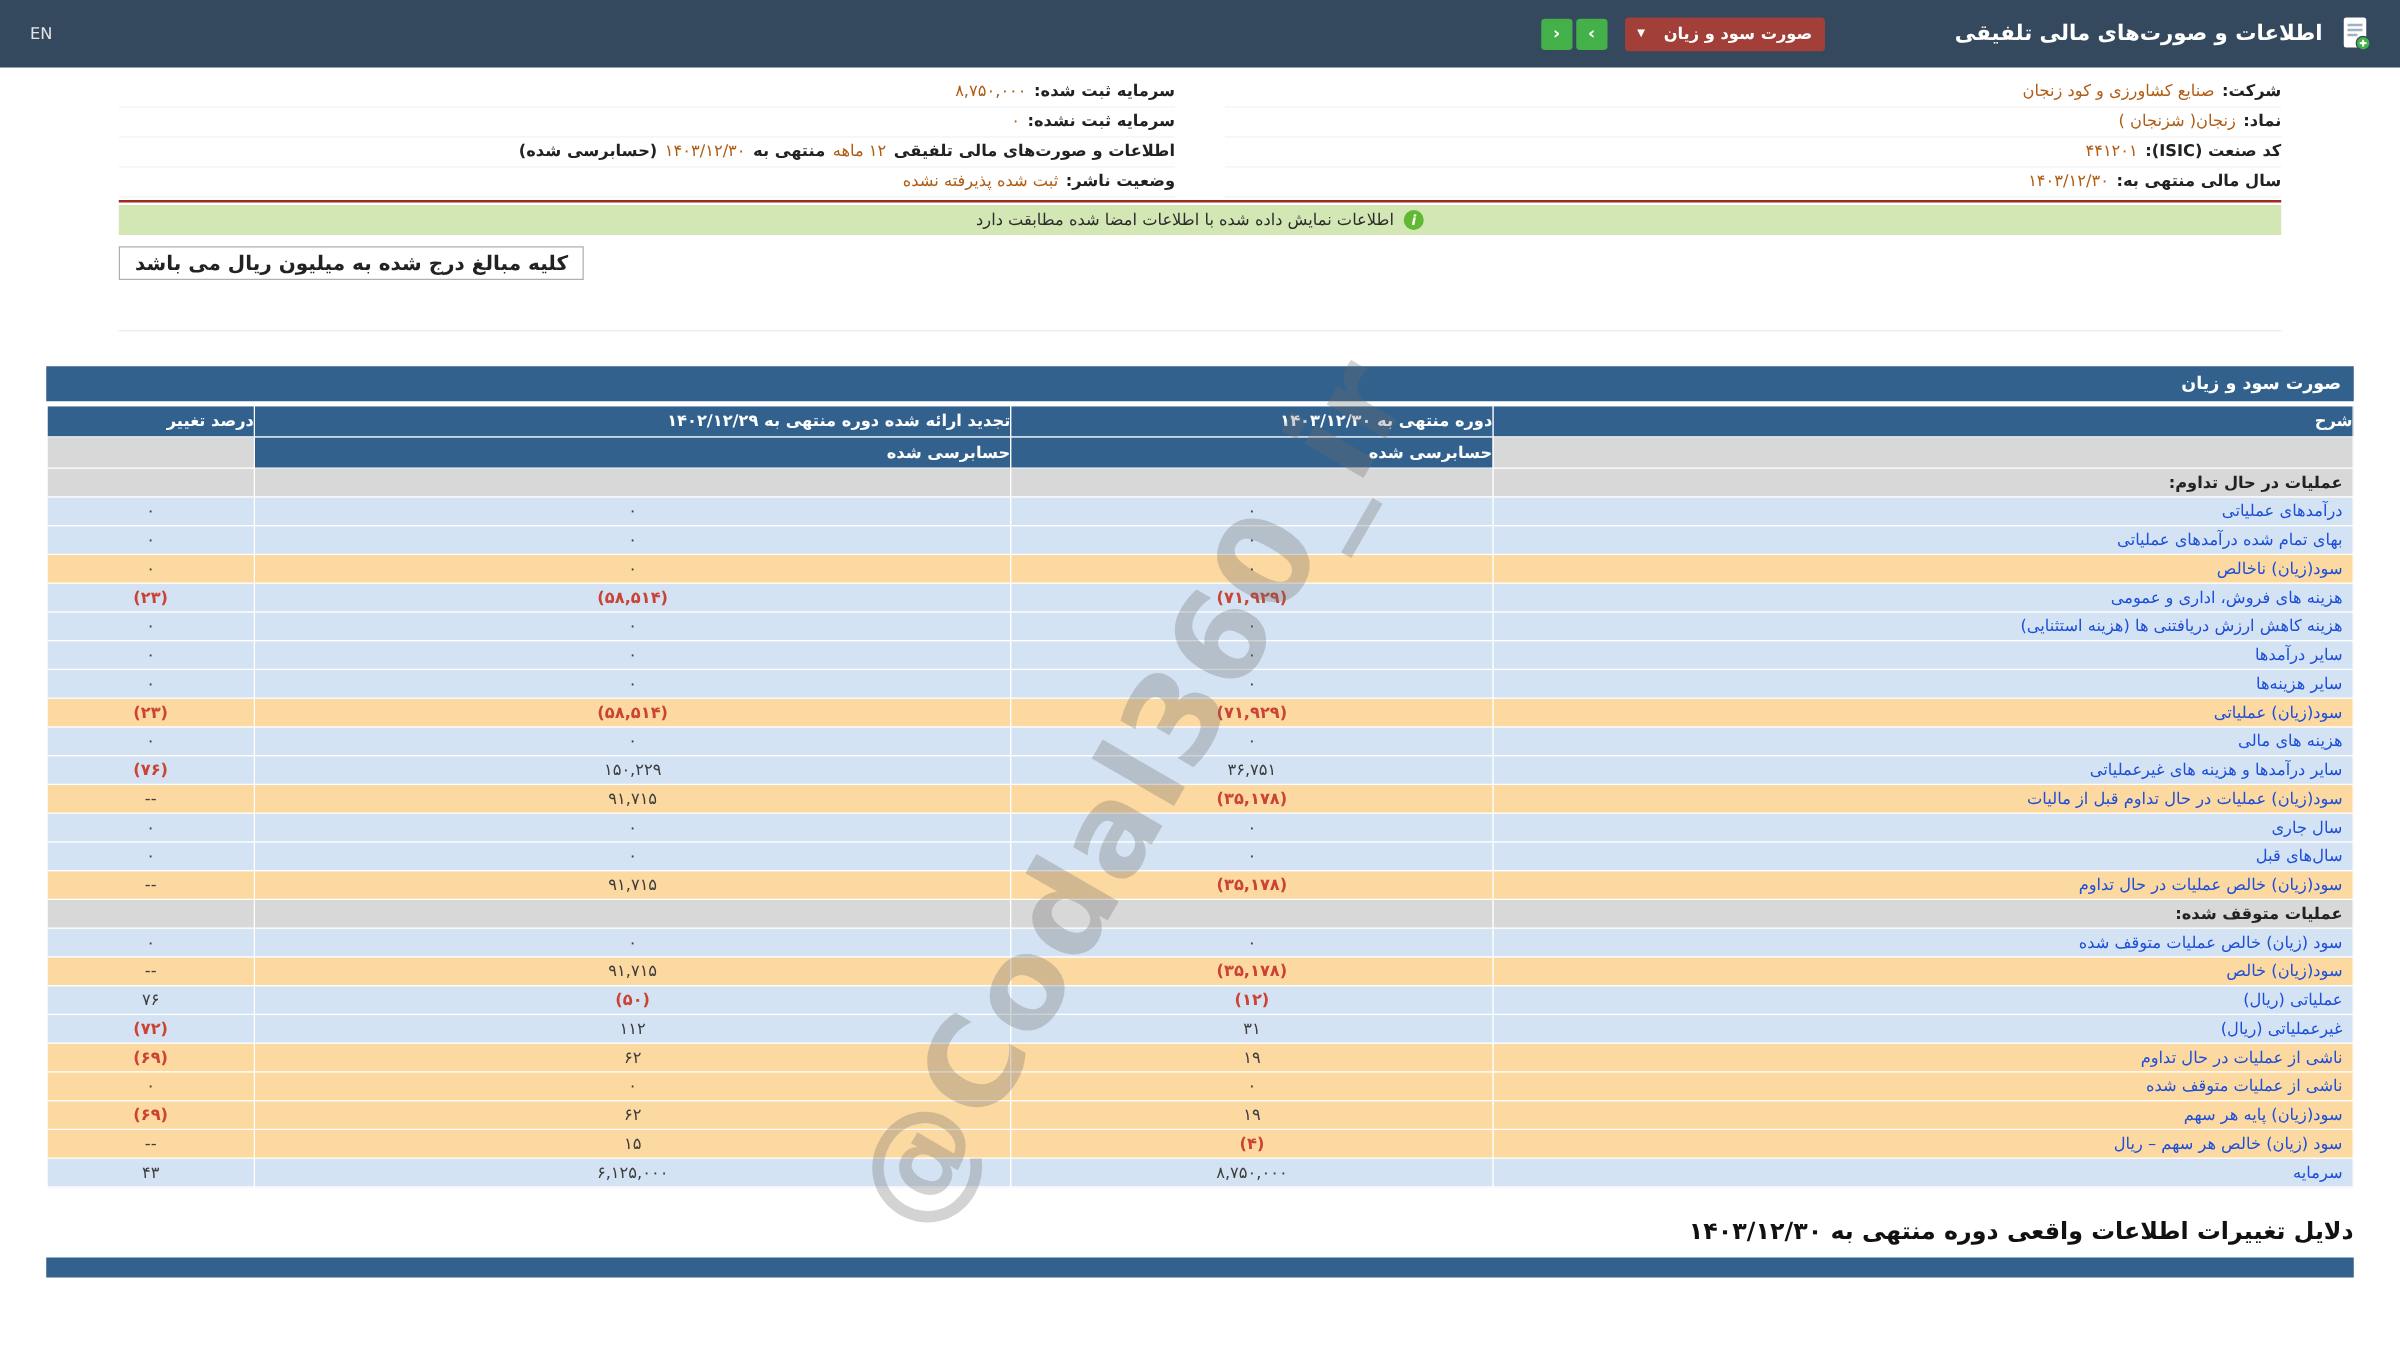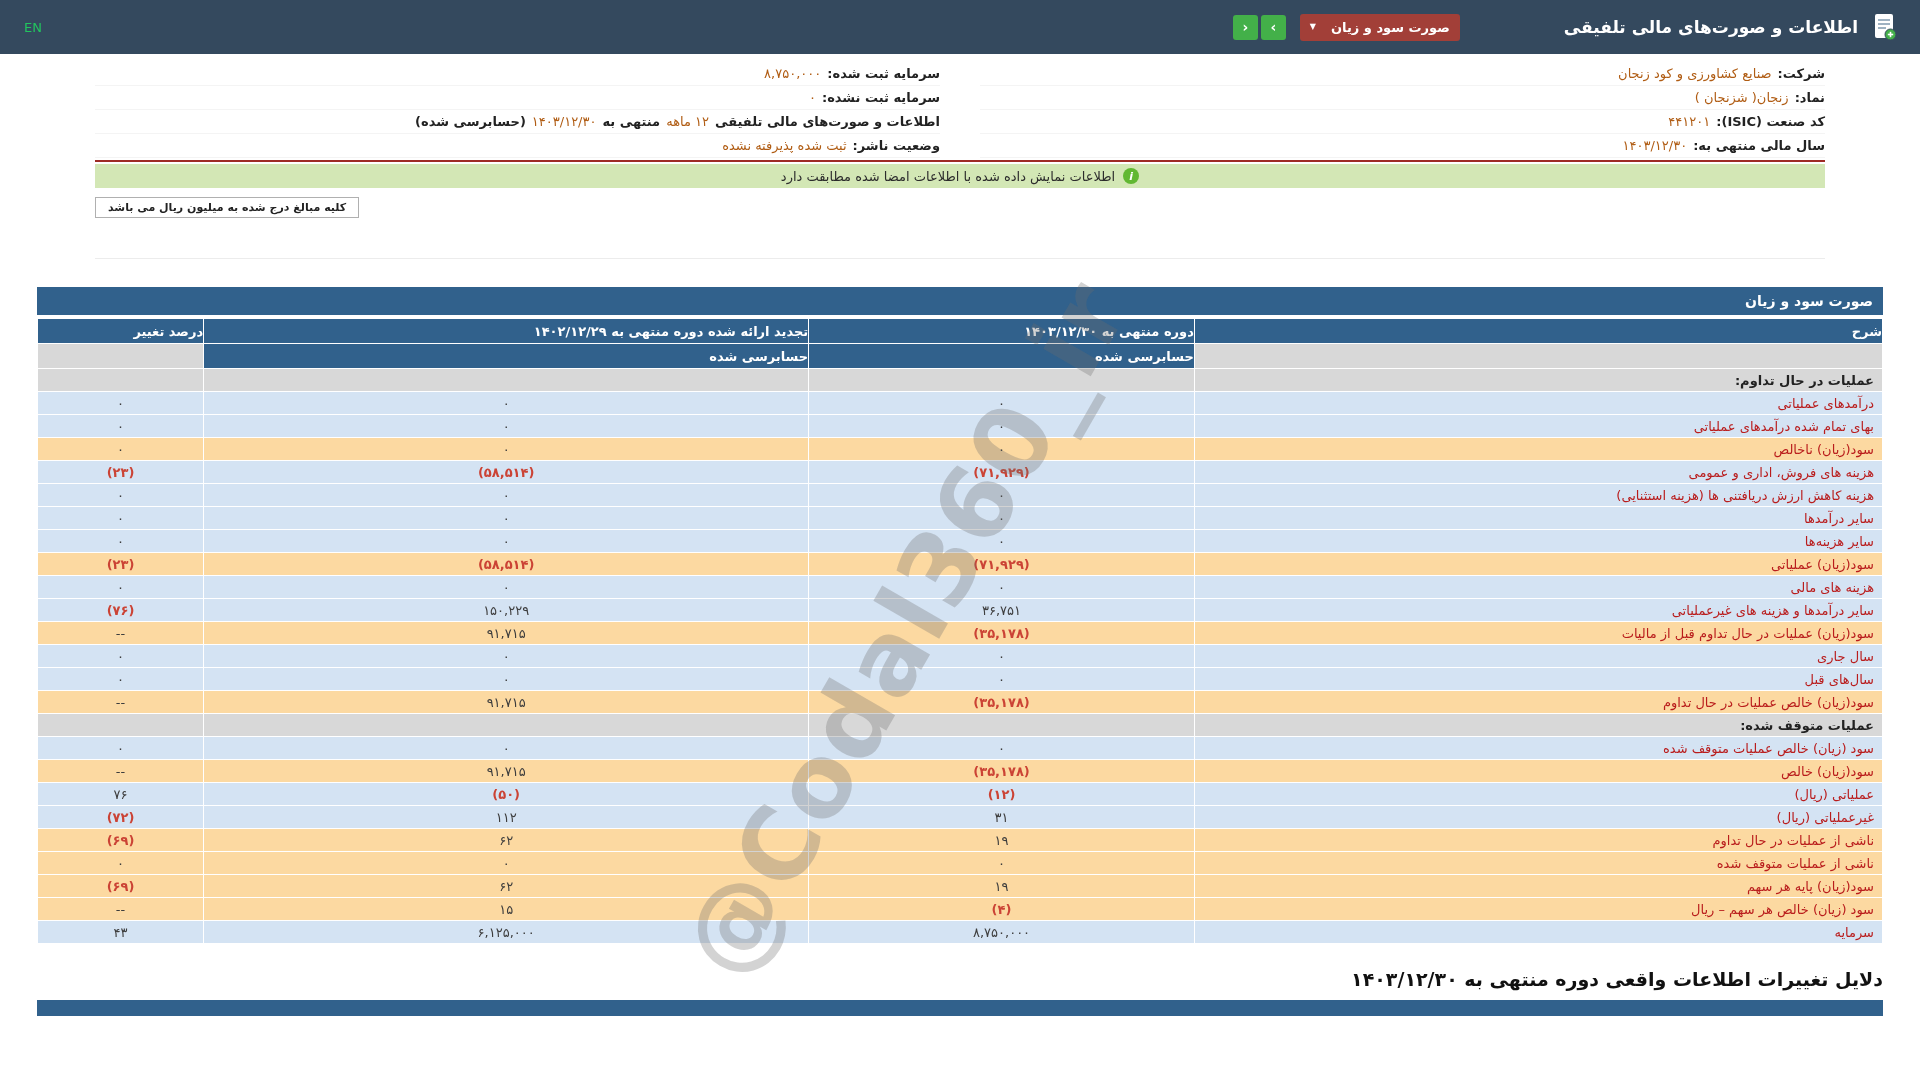--- a/index.html
+++ b/index.html
@@ -19,54 +19,54 @@
     padding: 0 10px; font-size: 13px; font-weight: bold; cursor: pointer; margin-right: 90px; gap: 10px;
   }
   .caret { font-size: 8px; line-height: 1; }
   .nav-btns { display: flex; gap: 3px; }
   .nav-btn {
     width: 25px; height: 25px; background: var(--nav-button-green, #43b049); color: #fff;
     border: none; border-radius: 3px; font-size: 14px; font-weight: bold; cursor: pointer;
     line-height: 1; direction: ltr; font-family: inherit;
   }
   .spacer { flex: 1; }
-  .lang { color: #22c55e; font-size: 13px; text-decoration: none; cursor: pointer; }
+  .lang { color: #e5e5e5; font-size: 13px; text-decoration: none; cursor: pointer; }
 
   
   .info-wrap { margin: 8px 95px 0; }
   .info-grid { display: grid; grid-template-columns: 1fr 1fr; column-gap: 40px; }
   .info-row { height: 24px; display: flex; align-items: center; gap: 6px; font-size: 13px; border-bottom: 1px solid #f4f4f4; white-space: nowrap; }
   .info-label { font-weight: bold; color: #222; }
   .info-value { color: var(--info-value-orange, #b05c13); }
   .red-line { height: 2px; background: var(--divider-red, #9e2b25); margin-top: 2px; }
   .banner {
     margin-top: 2px; height: 24px; background: var(--banner-bg, #d3e7b5);
     display: flex; align-items: center; justify-content: center; gap: 8px; font-size: 13px; color: #2c2c2c;
   }
   .info-icon {
     width: 16px; height: 16px; border-radius: 50%; background: var(--banner-icon, #61b832);
     color: #fff; font-size: 11px; font-weight: bold; font-style: italic;
     display: inline-flex; align-items: center; justify-content: center;
   }
   .unit-row { display: flex; justify-content: flex-end; margin-top: 9px; }
-  .unit-box { border: 1px solid #b0b0b0; padding: 3px 12px; font-size: 11px; font-weight: bold; color: #222; background: #fff; }
+  .unit-box { border: 1px solid #b0b0b0; padding: 3px 12px; font-size: 16px; font-weight: bold; color: #222; background: #fff; }
   .section-sep { margin-top: 40px; height: 1px; background: #ececec; }
 
   
   .table-section { margin: 28px 37px 0; position: relative; }
   .table-title {
     background: var(--table-header-blue, #31618c); color: #fff; height: 28px;
     display: flex; align-items: center; padding: 0 10px; font-size: 14px; font-weight: bold; margin-bottom: 3px;
   }
   table.pl { width: 100%; border-collapse: collapse; table-layout: fixed; }
   .pl th, .pl td { border: 1px solid #fff; }
   .pl th { background: var(--table-header-blue, #31618c); color: #fff; font-size: 13px; font-weight: bold; height: 25px; text-align: right; }
   .pl th.th-gray { background: var(--row-section-gray, #d8d8d8); }
   .pl td { height: 23px; font-size: 13px; }
-  .c-desc { text-align: right; padding: 0 8px; color: #b91c1c; }
+  .c-desc { text-align: right; padding: 0 8px; color: #1d4ed8; }
   .c-num { text-align: center; color: var(--value-normal, #3d3d3d); }
   .c-num.neg { color: var(--value-negative, #cb4335); font-weight: bold; }
   .row-blue td { background: var(--row-blue, #d4e3f3); }
   .row-yellow td { background: var(--row-yellow, #fcd9a1); }
   .row-section td { background: var(--row-section-gray, #d8d8d8); }
   .row-section .c-desc { font-weight: bold; color: #222; }
   .watermark {
     position: absolute; top: 52%; left: 47%;
     transform: translate(-50%, -50%) rotate(-60deg);
     direction: ltr; font-size: 100px; font-weight: bold; letter-spacing: 2px;

